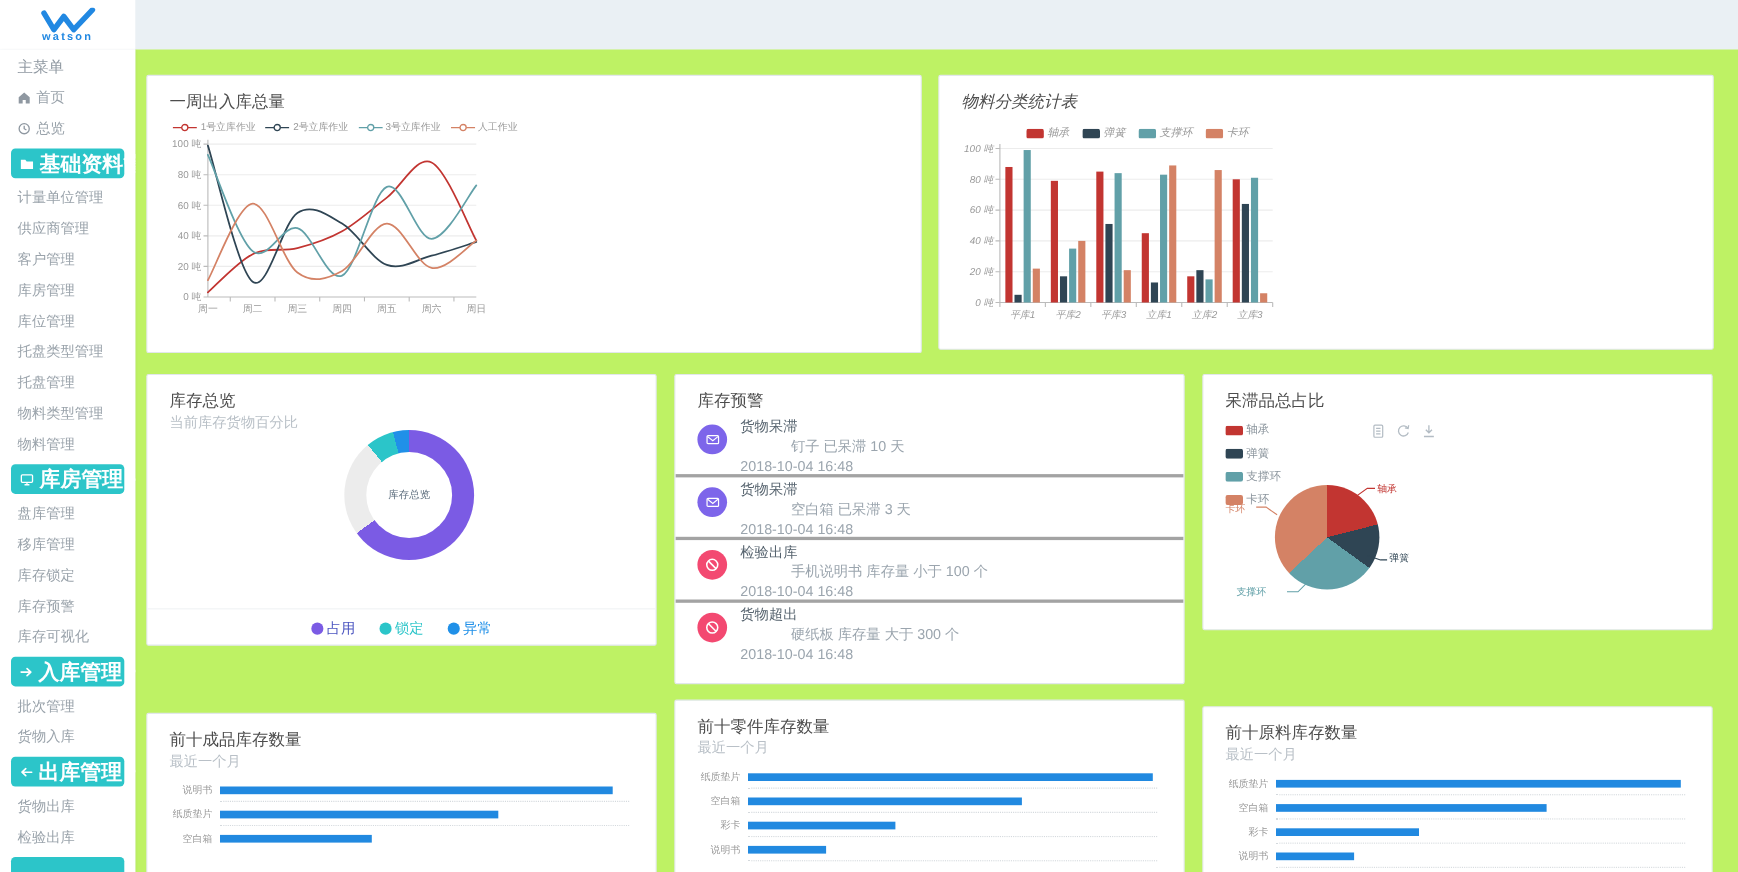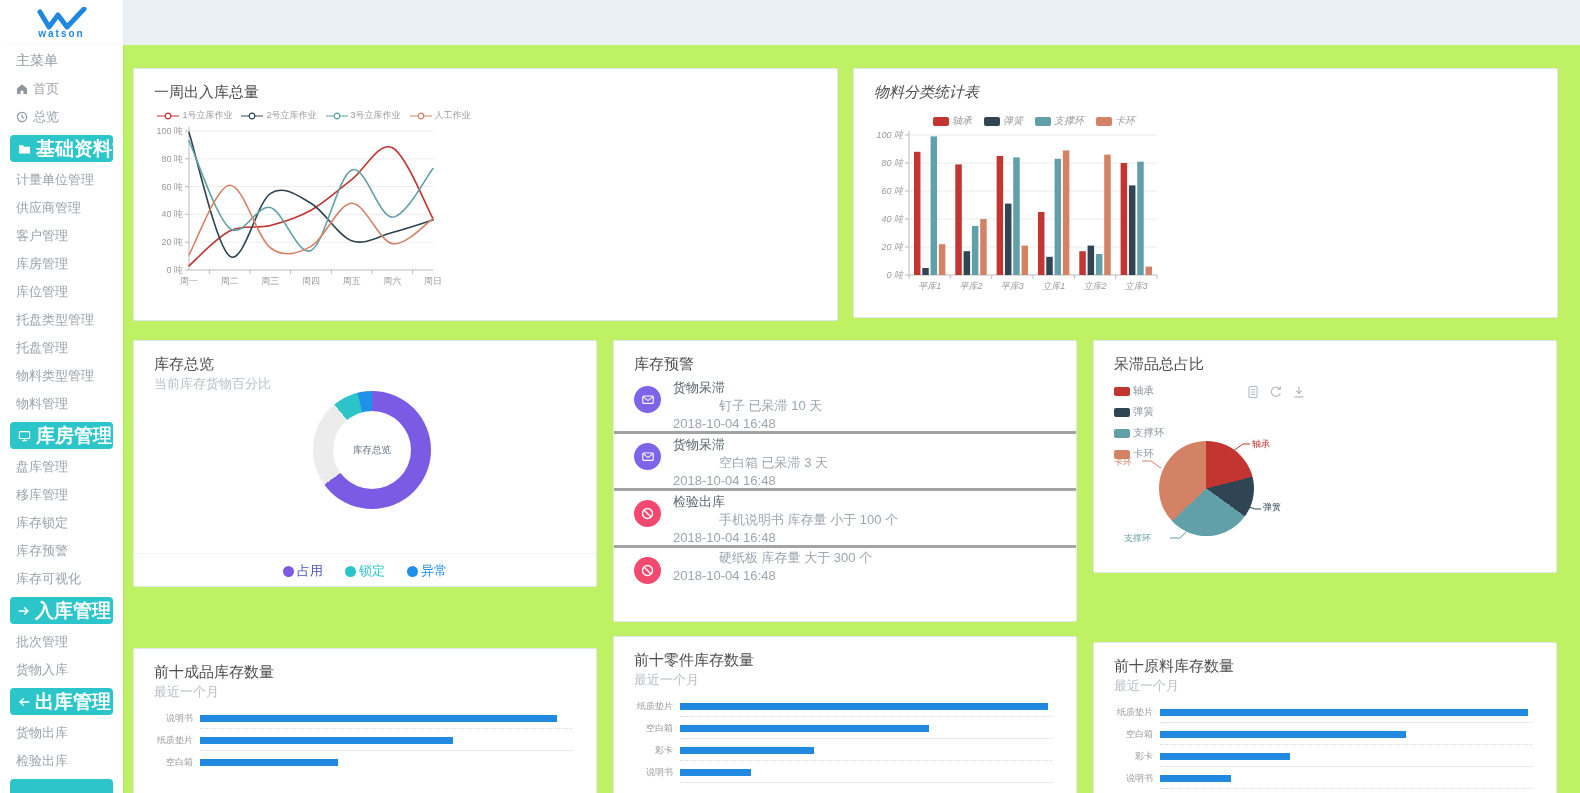--- a/index.html
+++ b/index.html
@@ -436,20 +436,21 @@
             </div>
           </div>
           <div class="alert-item">
             <div class="alert-icon" style="background:#f34971">
               <svg width="13" height="13" viewBox="0 0 13 13">
                 <circle cx="6.5" cy="6.5" r="5" fill="none" stroke="#ffffff" stroke-width="1.4"></circle>
                 <path d="M3.1 3.1 L9.9 9.9" stroke="#ffffff" stroke-width="1.4"></path>
               </svg>
             </div>
             <div class="alert-body">
+              <div class="alert-title">货物超出</div>
               <div class="alert-detail">硬纸板 库存量 大于 300 个</div>
               <div class="alert-time">2018-10-04 16:48</div>
             </div>
           </div>
         </div>
     </div>
 
     <div class="card" style="left:970px;top:295px;width:464px;height:233px;">
       <div class="card-title">呆滞品总占比</div>
       <div class="legend-col" id="pie-legend" style="left:20px;top:43px;">

